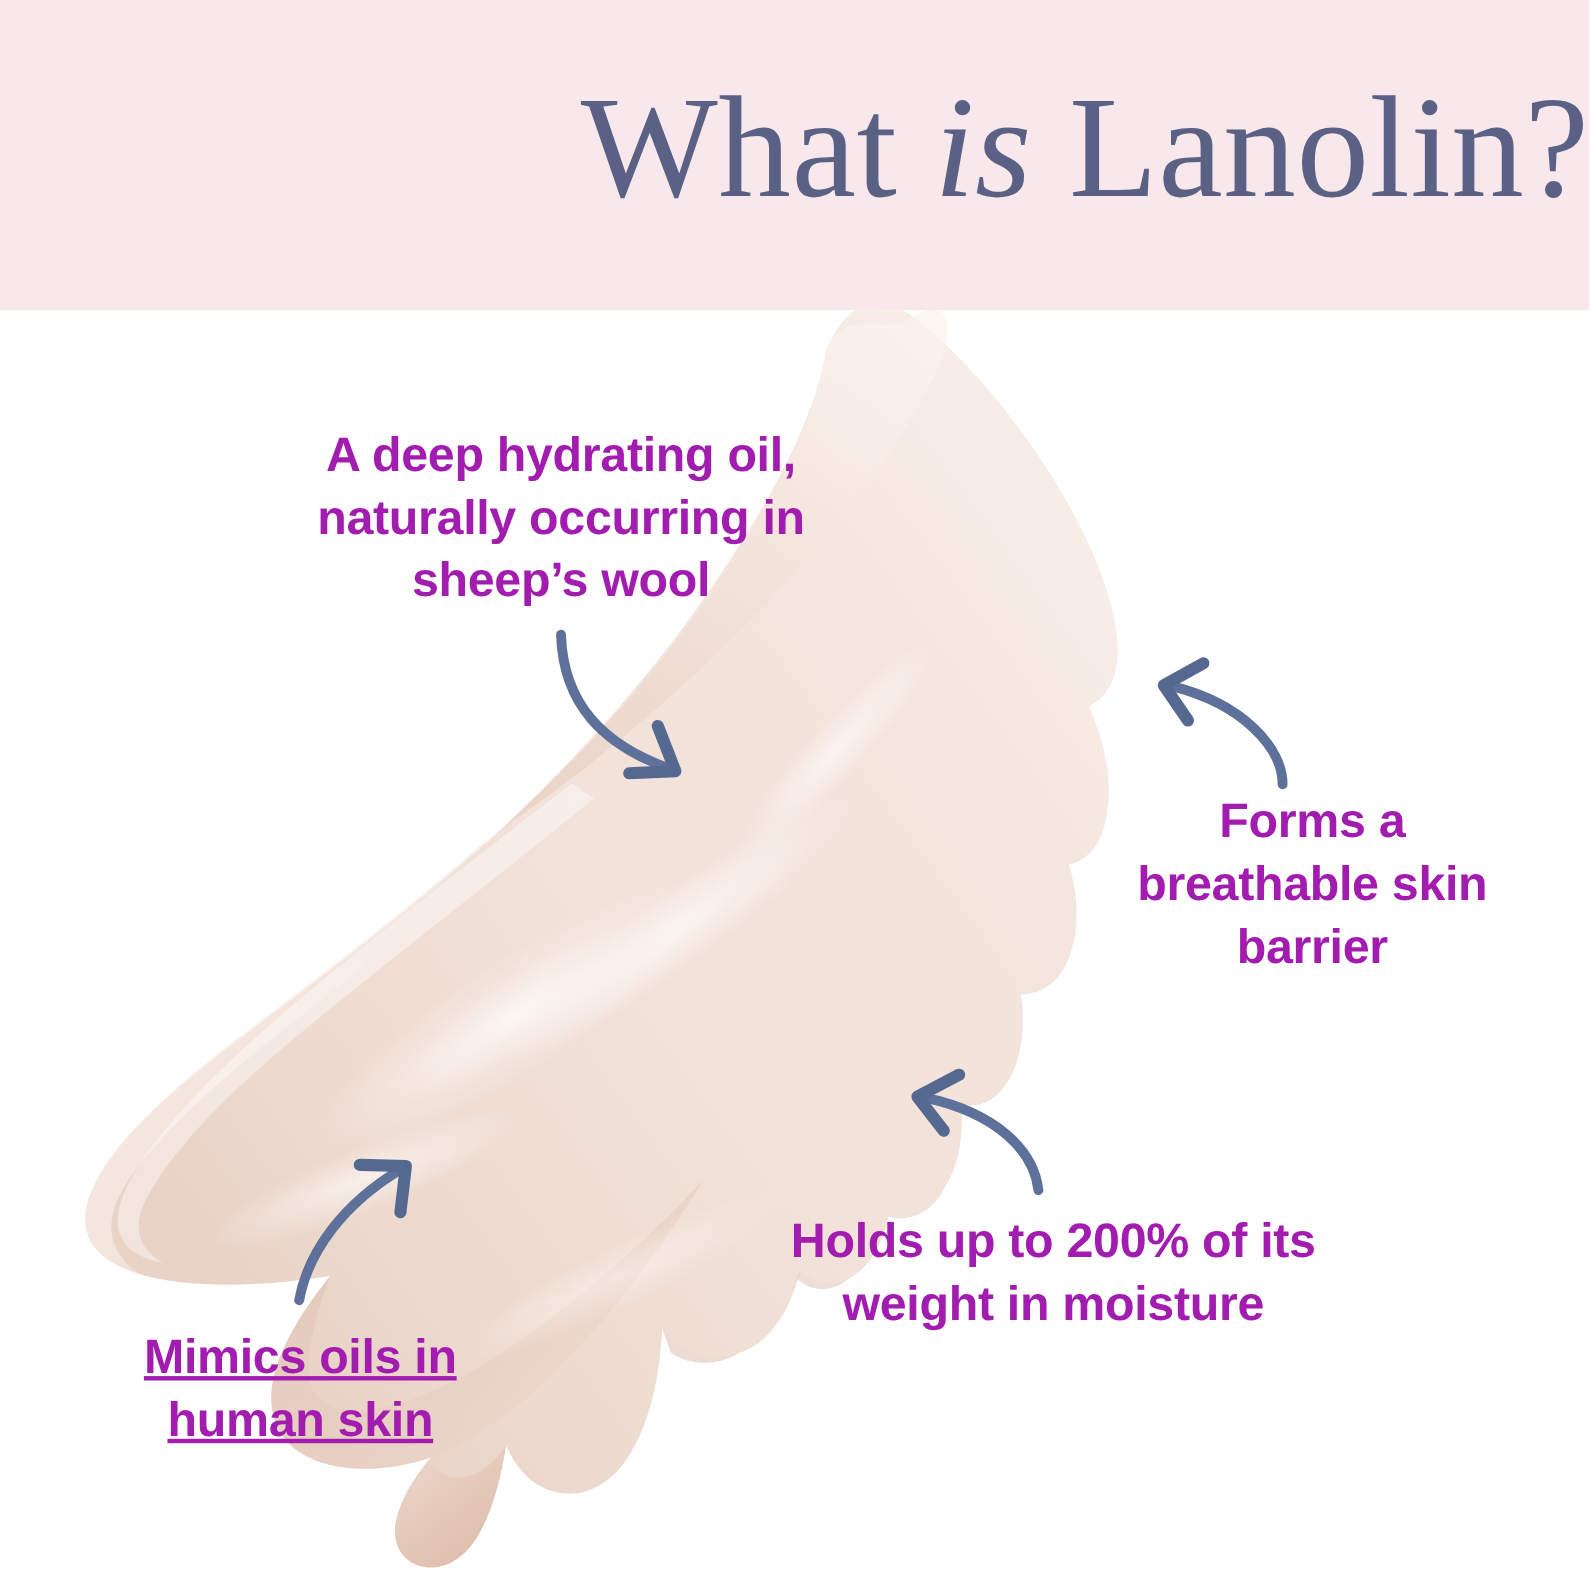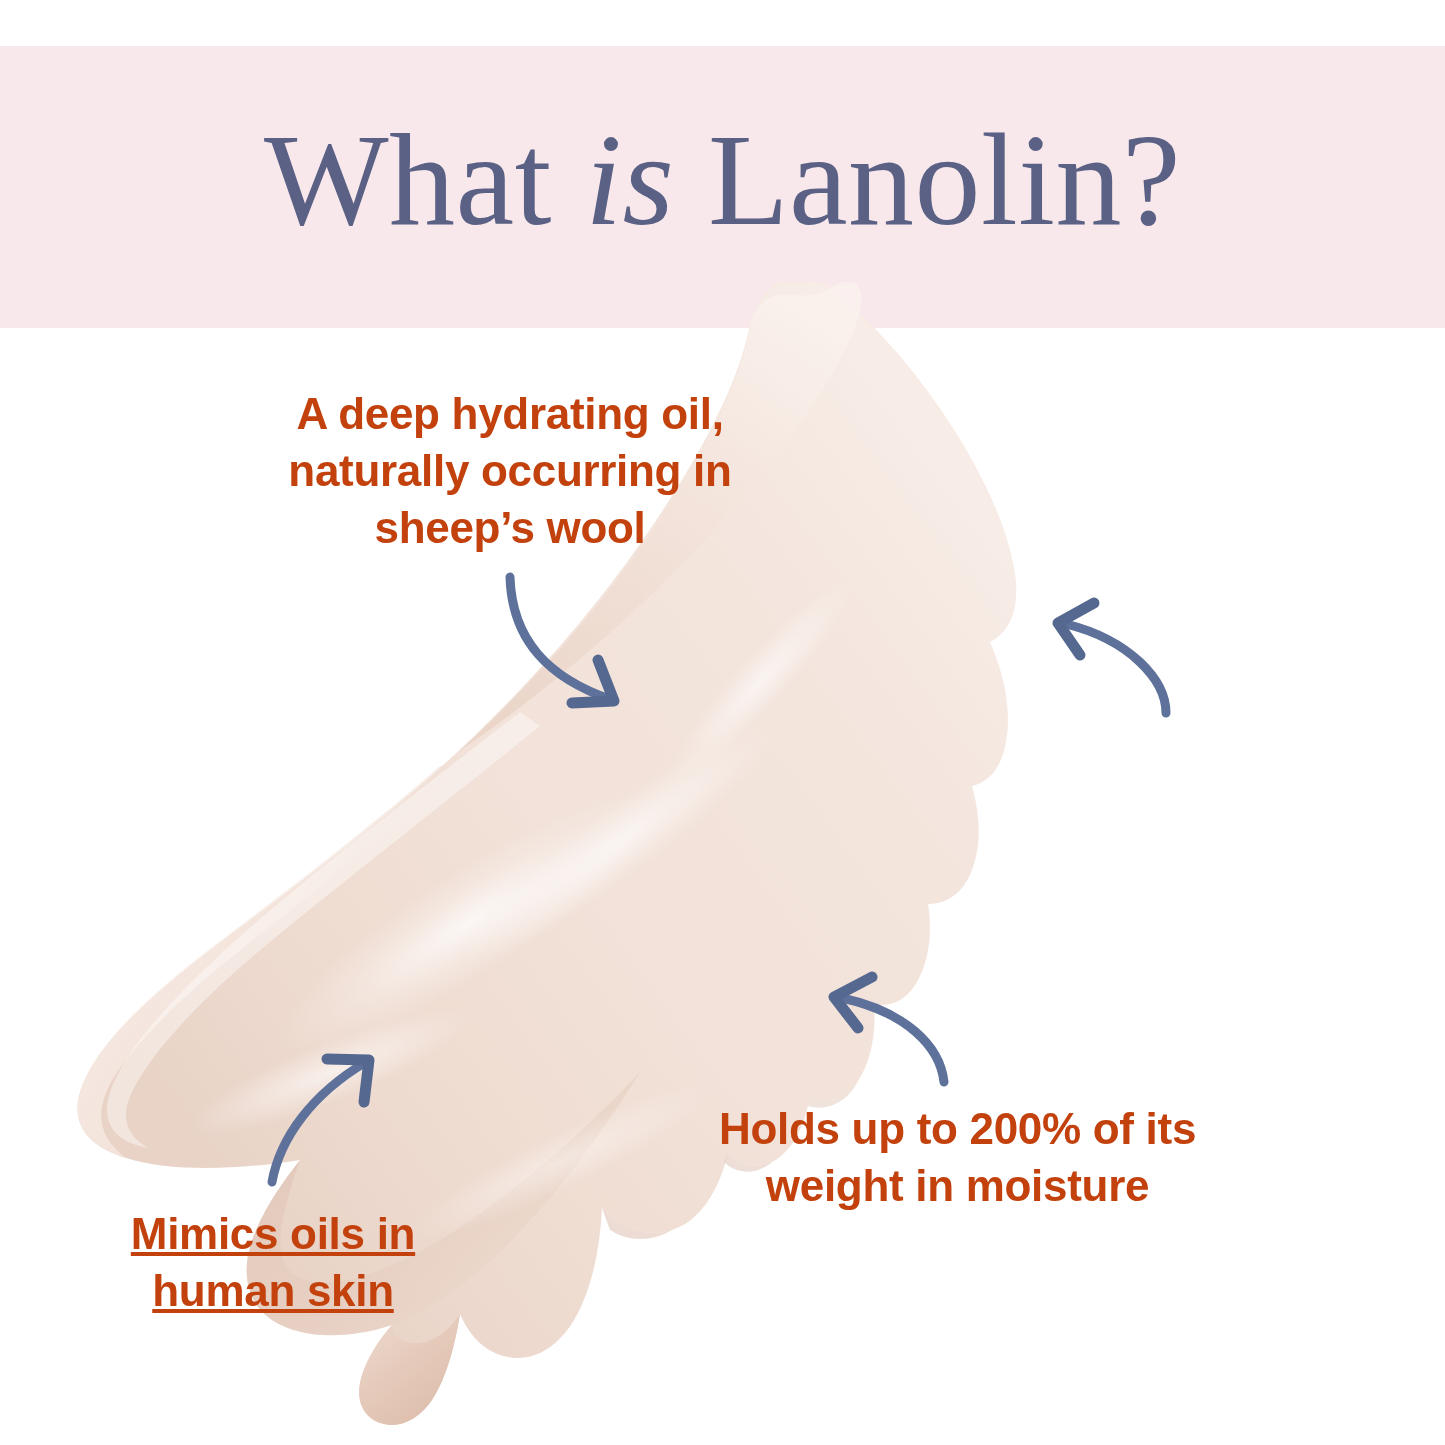--- a/index.html
+++ b/index.html
@@ -20,22 +20,21 @@
   
   .header-band {
     position: absolute;
     left: 0;
     top: 0;
     width: 1445px;
     height: 282px;
     background: #f8e8ec;
     display: flex;
     align-items: center;
-    justify-content: center;
-    margin-top: 46px;
+    justify-content: flex-end;
   }
   .header-title {
     font-family: "Liberation Serif", "DejaVu Serif", serif;
     font-size: 132px;
     line-height: 1;
     color: #5a6184;
     letter-spacing: 0.5px;
     white-space: nowrap;
     margin: 0;
     padding: 0 0 14px 0;
@@ -58,21 +57,21 @@
     left: 0;
     top: 0;
     width: 1445px;
     height: 1163px;
     display: block;
   }
 
   
   .callout {
     position: absolute;
-    color: #c2410c;
+    color: #a21caf;
     font-family: "Liberation Sans", sans-serif;
     font-weight: bold;
     font-size: 44px;
     line-height: 1.30;
     text-align: center;
     letter-spacing: -0.3px;
   }
   .callout-hydrating {
     left: 215px;
     top: 385px;
@@ -294,18 +293,19 @@
     </g>
 
     <g>
       <path class="arrow-stroke" d="M 272 1182 C 280 1138, 312 1094, 366 1062"></path>
       <path class="arrow-head" d="M 327 1059 L 369 1060 L 364 1102"></path>
     </g>
   </svg>
 
   <div class="callout callout-hydrating">A deep hydrating oil, naturally occurring in sheep’s wool</div>
 
+  <div class="callout callout-barrier">Forms a breathable skin barrier</div>
 
   <div class="callout callout-moisture">Holds up to 200% of its weight in moisture</div>
 
   <div class="callout callout-mimics">Mimics oils in human skin</div>
 
 </div>
 
 </body></html>

